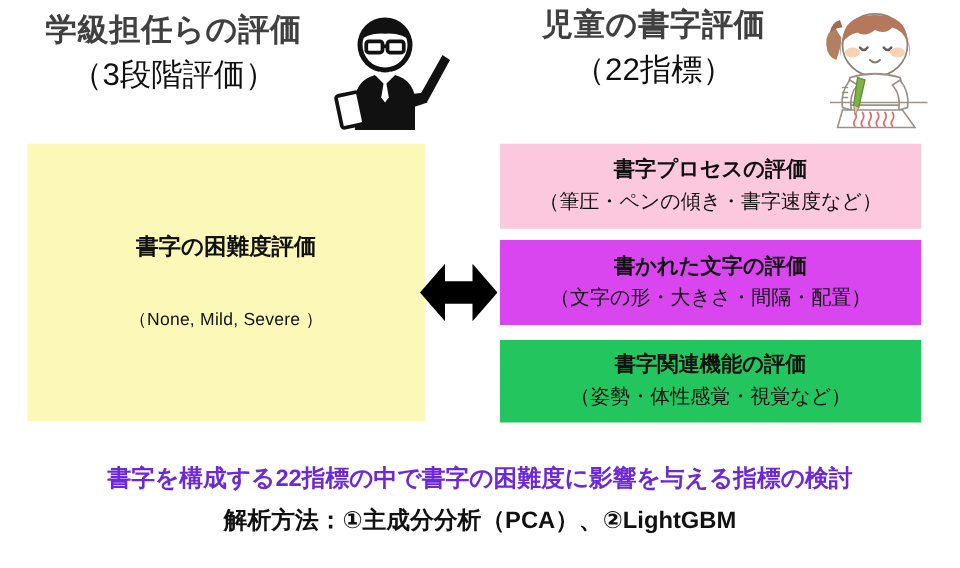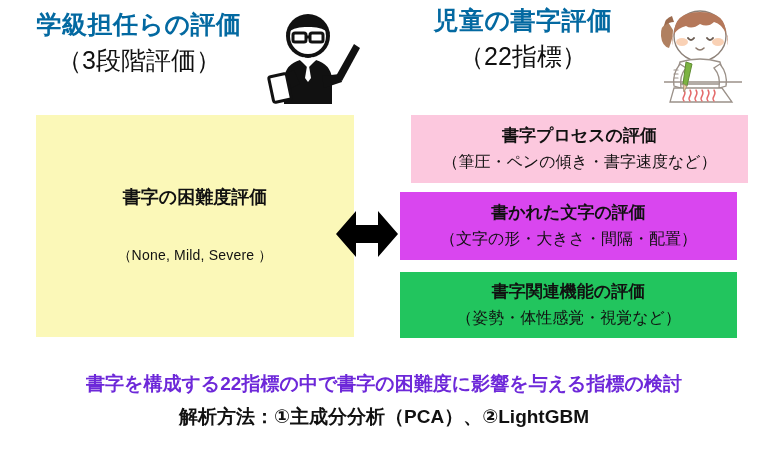--- a/index.html
+++ b/index.html
@@ -35,21 +35,21 @@
   .header-text {
     flex: 1 1 auto;
     text-align: center;
     padding-top: 4px;
   }
   .header-title {
     font-size: 25px;
     font-weight: bold;
     letter-spacing: 0.5px;
     line-height: 1.18;
-    color: #0369a1;
+    color: #404040;
     white-space: nowrap;
   }
   .header-sub {
     font-size: 25px;
     font-weight: normal;
     line-height: 1.25;
     margin-top: 5px;
     color: #101010;
     white-space: nowrap;
   }
@@ -82,34 +82,34 @@
   .box .box-sub {
     font-size: 16px;
     font-weight: normal;
     line-height: 1.25;
     margin-top: 6px;
     color: #111111;
     white-space: nowrap;
   }
 
   #box-yellow {
-    left: 36px;
+    left: 22px;
     top: 115px;
     width: 318px;
     height: 222px;
     gap: 30px;
   }
   #box-yellow .box-title { font-size: 18px; }
   #box-yellow .box-sub {
     font-size: 14px;
     margin-top: 8px;
     letter-spacing: 0.2px;
   }
 
-  #box-pink  { left: 400px; top: 115px; width: 337px; height: 68px; margin-left: 11px; }
+  #box-pink  { left: 400px; top: 115px; width: 337px; height: 68px; }
   #box-blue  { left: 400px; top: 192px; width: 337px; height: 68px; }
   #box-green { left: 400px; top: 272px; width: 337px; height: 66px; }
 
   
   .arrow-double {
     position: absolute;
     left: 336px;
     top: 205px;
     width: 62px;
     height: 58px;

